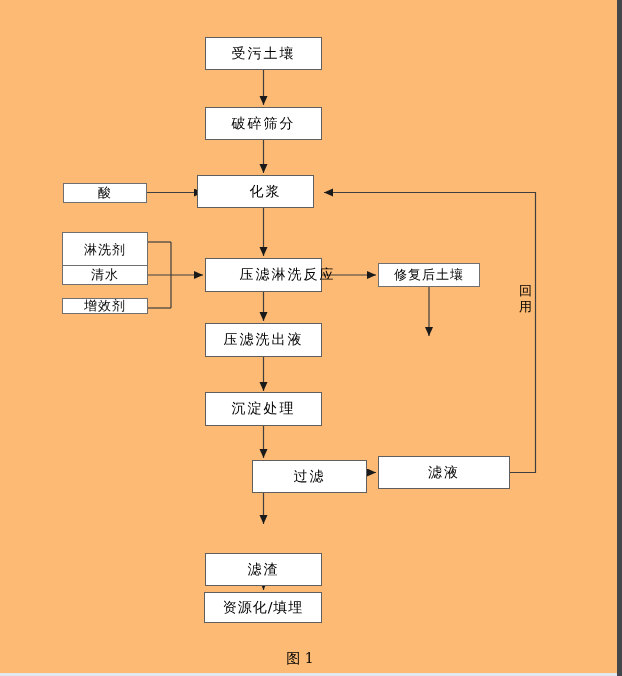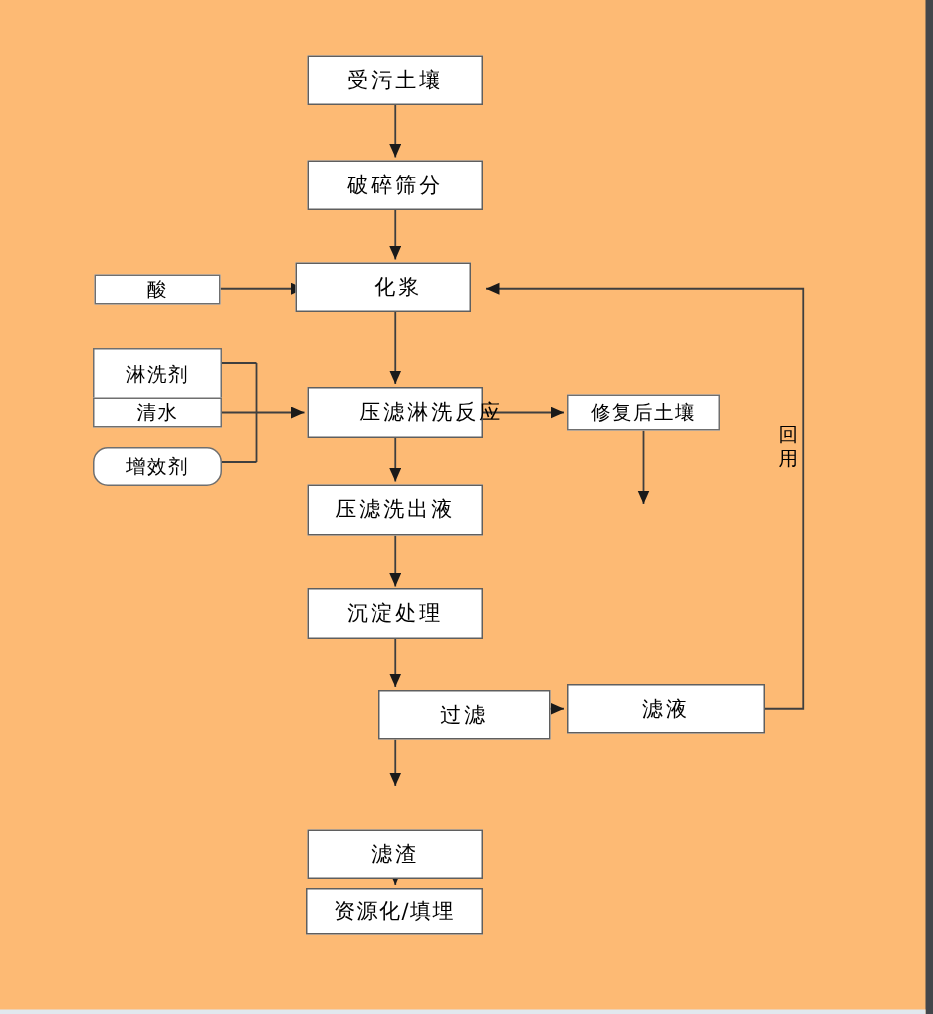--- a/index.html
+++ b/index.html
@@ -71,37 +71,38 @@
   <div class="node main" style="left:205px;top:107px;width:117px;height:33px;text-align:right;">破碎筛分</div>
 
   <div class="node main" style="left:197px;top:175px;width:117px;height:33px;padding-left:20px;">化浆</div>
 
   <div class="node side" style="left:63px;top:183px;width:84px;height:20px;">酸</div>
 
   <div class="node side" style="left:62px;top:232px;width:86px;height:36px;">淋洗剂</div>
 
   <div class="node side" style="left:62px;top:265px;width:86px;height:20px;">清水</div>
 
-  <div class="node side" style="left:62px;top:298px;width:86px;height:26px;border-radius:10px;">增效剂</div>
+  <div class="node side" style="left:62px;top:298px;width:86px;height:16px;">增效剂</div>
 
   <div class="node main" style="left:205px;top:258px;width:117px;height:34px;padding-left:48px;">压滤淋洗反应</div>
 
   <div class="node main" style="left:205px;top:323px;width:117px;height:34px;">压滤洗出液</div>
 
   <div class="node side" style="left:378px;top:263px;width:102px;height:24px;">修复后土壤</div>
 
   <div class="node main" style="left:205px;top:392px;width:117px;height:34px;">沉淀处理</div>
 
 
   <div class="node main" style="left:205px;top:460px;width:115px;height:33px;margin-left:47px;">过滤</div>
 
   <div class="node main" style="left:378px;top:456px;width:132px;height:33px;">滤液</div>
 
   <div class="node main" style="left:205px;top:526px;width:117px;height:33px;margin-top:27px;">滤渣</div>
 
   <div class="node main" style="left:204px;top:592px;width:118px;height:31px;letter-spacing:1px;">资源化/填埋</div>
 
   <div class="vlabel" style="left:516px;top:283px;">回用</div>
 
+  <div class="caption">图 1</div>
 
   <div class="edge-strip"></div>
   <div class="bottom-strip"></div>
 </div>
 
 </body></html>

